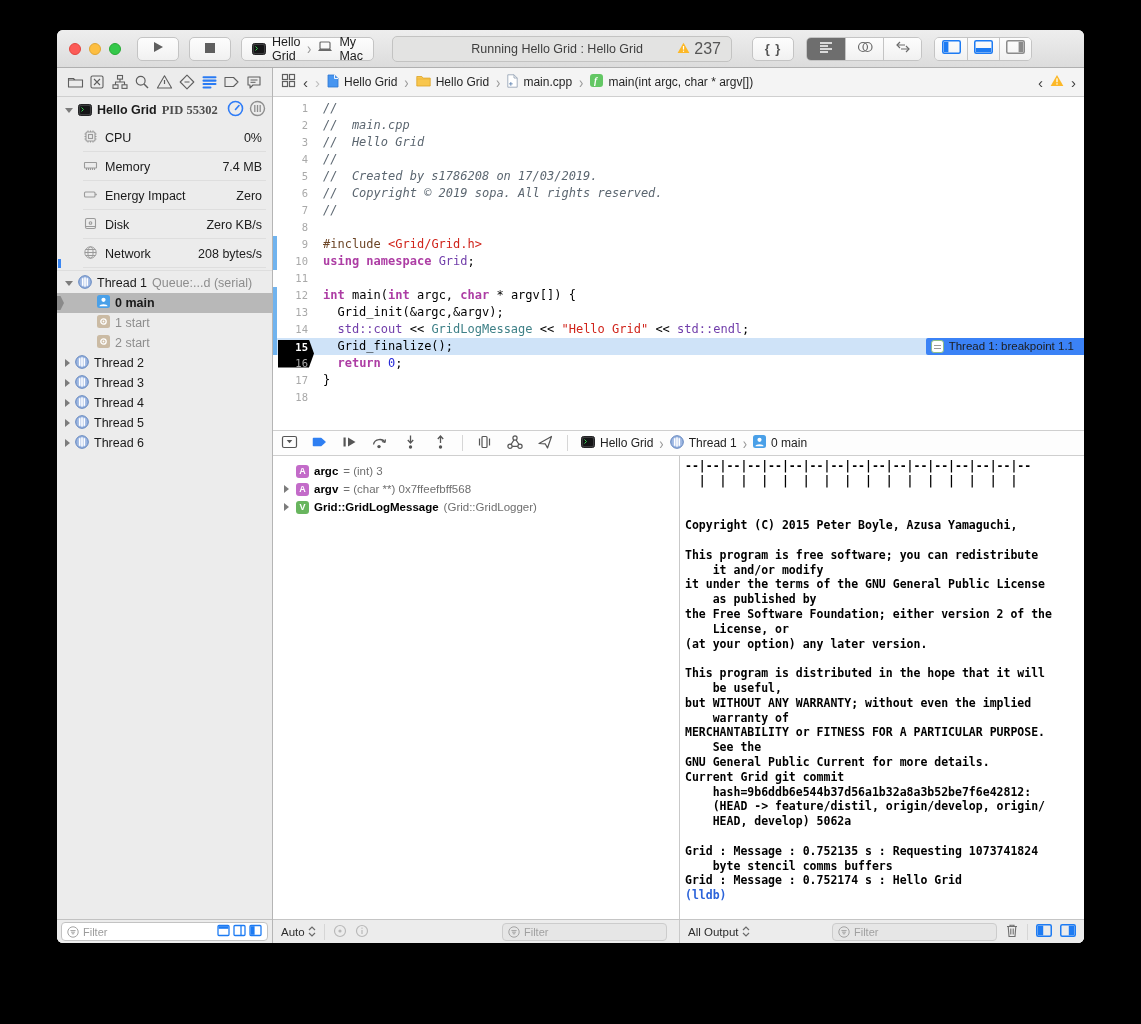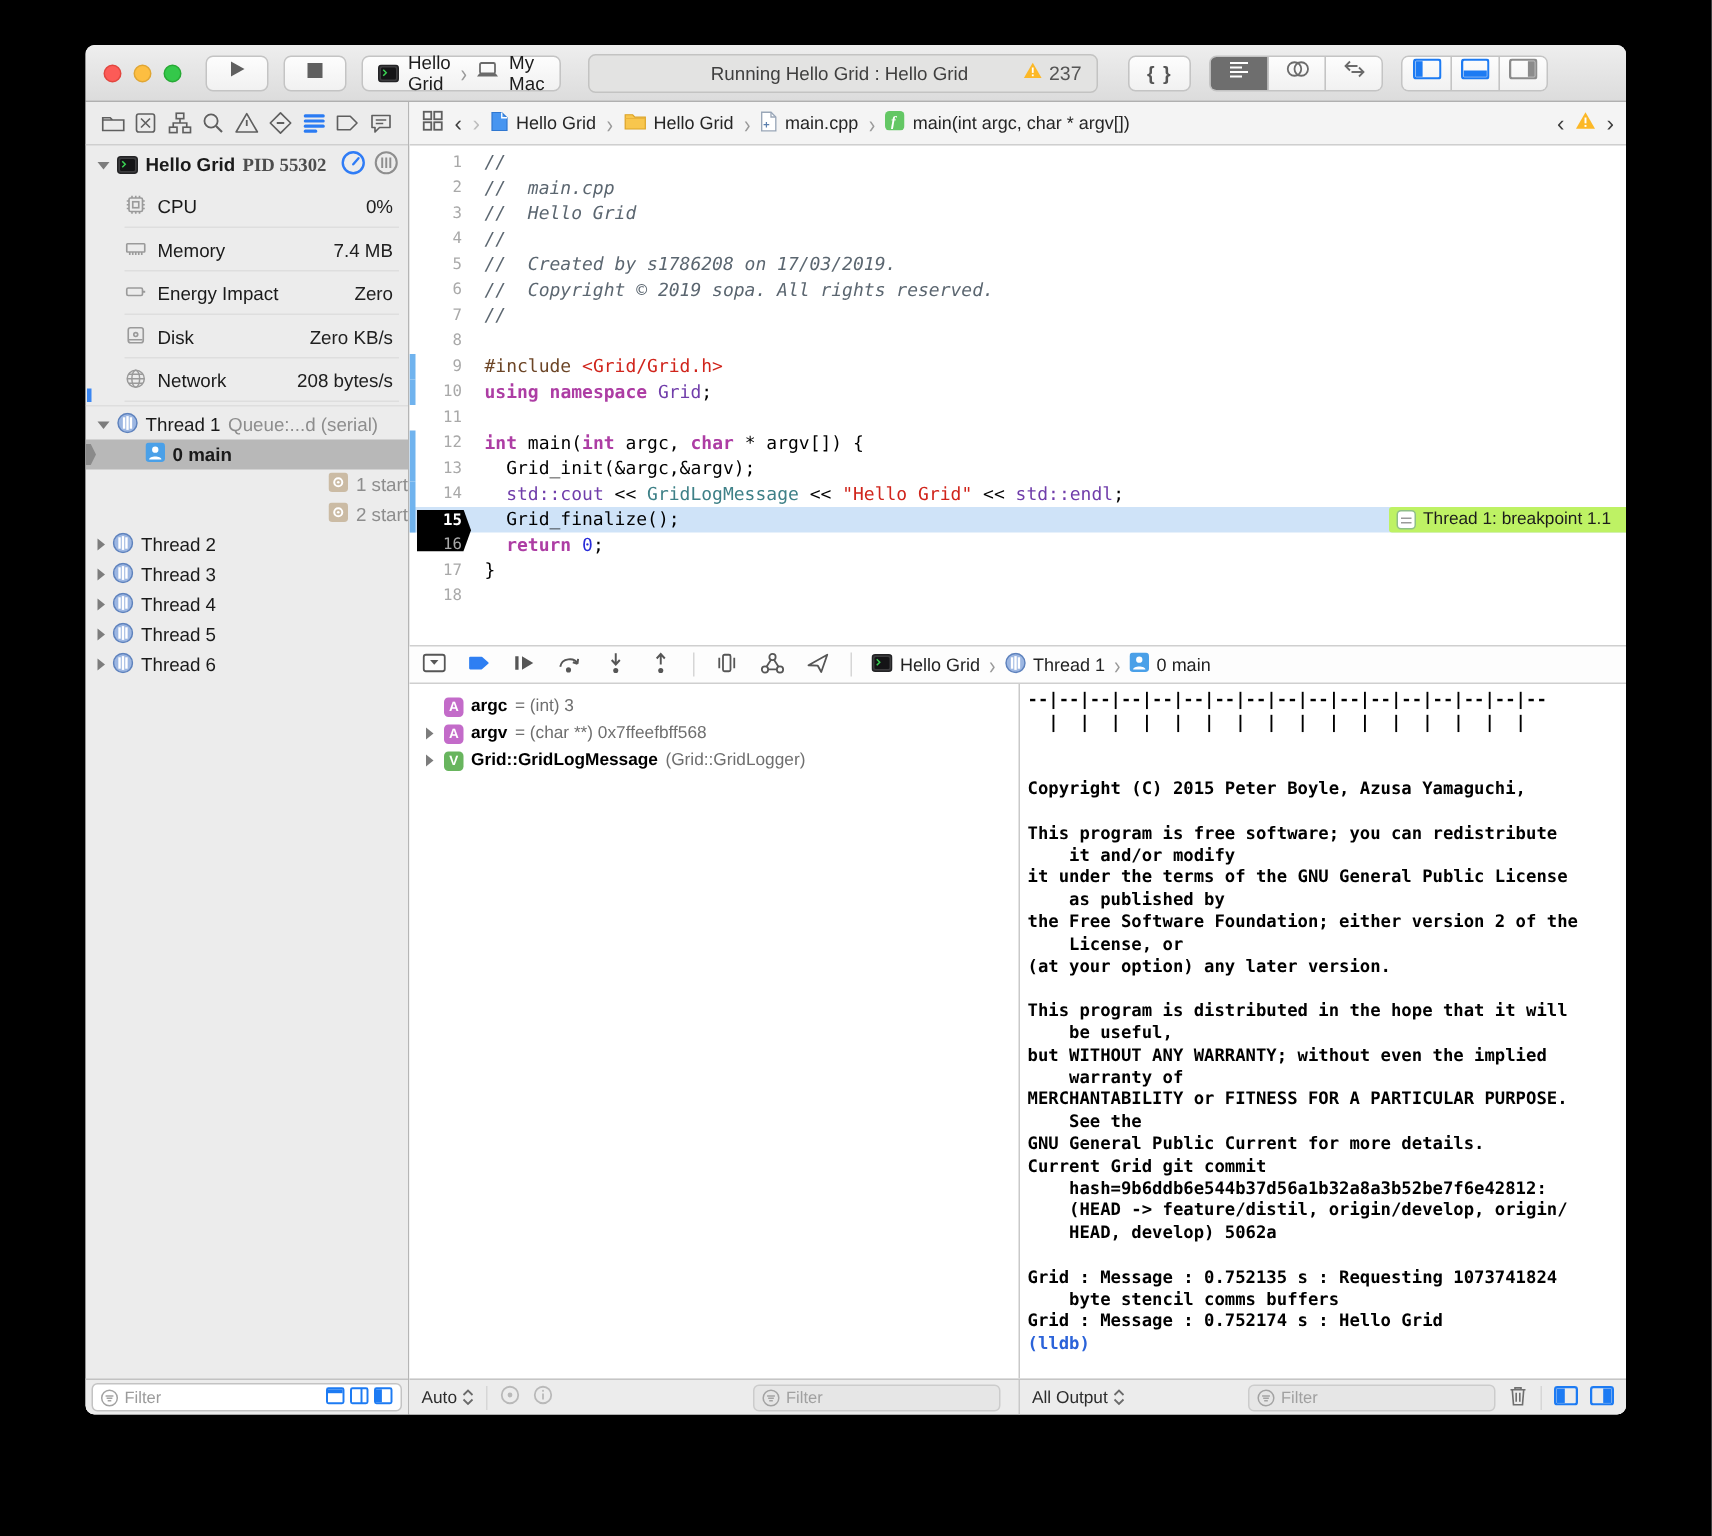--- a/index.html
+++ b/index.html
@@ -20,21 +20,21 @@
   .tb-btn { height:24px; min-width:42px; display:flex; align-items:center; justify-content:center;
     background:linear-gradient(#fdfdfd,#f1f1f1); border:1px solid #c4c4c4; border-radius:5px; padding:0 10px; }
   .scheme { height:24px; display:flex; align-items:center; gap:6px;
     background:linear-gradient(#fdfdfd,#f1f1f1); border:1px solid #c4c4c4; border-radius:5px;
     padding:0 10px; font-size:12.5px; color:#1c1c1c; }
   .crumb-sep { color:#9a9a9a; font-size:13px; transform:scaleY(1.3); }
   .activity { height:26px; flex:0 0 340px; margin-left:8px; background:#e3e3e2; border:1px solid #c3c3c2;
     border-radius:5px; display:flex; align-items:center; font-size:12.5px; color:#3f3f3f; position:relative; }
   .activity .stat { flex:1; text-align:center; padding-left:54px; white-space:nowrap; overflow:hidden; }
   .warn-chip { display:flex; align-items:center; gap:4px; padding:0 10px; height:100%;
-    font-size:13px; color:#555; }
+    font-size:16px; color:#555; }
   .tb-spacer { flex:1; }
   .tb-right { display:flex; align-items:center; gap:12px; margin-right:40px; }
   .lib-btn { font-size:13px; color:#555; letter-spacing:1px; font-weight:600; }
   .segmented { display:flex; border:1px solid #c4c4c4; border-radius:5px; overflow:hidden; height:24px; }
   .seg { width:38px; display:flex; align-items:center; justify-content:center; background:linear-gradient(#fdfdfd,#f1f1f1); }
   .seg + .seg { border-left:1px solid #c4c4c4; }
   .seg.sel { background:#6e6e6e; }
   .panels { display:flex; border:1px solid #c4c4c4; border-radius:5px; overflow:hidden; height:24px; }
   .panel-btn { width:32px; display:flex; align-items:center; justify-content:center; background:linear-gradient(#fdfdfd,#f1f1f1); }
   .panel-btn + .panel-btn { border-left:1px solid #c4c4c4; }
@@ -57,21 +57,21 @@
     border-top:5px solid #7c7c7c; border-bottom:none; }
   .gauge-row { display:flex; align-items:center; gap:7px; height:29px; padding:0 10px 0 26px; position:relative; }
   .gauge-row:after { content:""; position:absolute; left:26px; right:6px; bottom:0; border-bottom:1px solid #dedede; }
   .gauge-row .glabel { flex:1; }
   .gauge-row .gvalue { color:#202020; }
   .spark { position:absolute; left:1px; bottom:0; width:3px; height:9px; background:#3a86f2; }
   .thread-sep { border-top:1px solid #dedede; margin:2px 0 2px 0; }
   .trow { display:flex; align-items:center; gap:5px; height:20px; padding-left:8px; position:relative; }
   .trow .extra { color:#8d8d8d; }
   .trow.frame { padding-left:40px; }
-  .trow.frame.dim { color:#8d8d8d;justify-content:flex-end; }
+  .trow.frame.dim { color:#8d8d8d; }
   .trow.sel { background:#b8b8b8; font-weight:bold; }
   .sel-pointer { position:absolute; left:0; top:3px; width:7px; height:14px; background:#8a8a8a;
     clip-path:polygon(0 0,50% 0,100% 50%,50% 100%,0 100%); }
   .sidebar-filter { height:24px; flex:0 0 24px; border-top:1px solid #c2c2c2; display:flex;
     align-items:center; padding:2px 4px; gap:4px; background:#ececec; }
   .filter-field { flex:1; height:19px; background:#fff; border:1px solid #c3c3c3; border-radius:4px;
     display:flex; align-items:center; gap:4px; padding:0 5px; font-size:11px; color:#9b9b9b; }
   .mini-toggles { display:flex; gap:3px; }
 
   
@@ -94,21 +94,21 @@
   .bp-badge { position:absolute; right:3px; top:1.5px; width:36px; height:28px; background:#000000;
     clip-path:polygon(0 0,86% 0,100% 50%,86% 100%,0 100%); color:#fff; font-size:10.5px; font-weight:bold;
     line-height:14px; text-align:right; padding-right:6px; }
   .cm { color:#5b6670; font-style:italic; }
   .kw { color:#ad3da4; font-weight:bold; }
   .pp { color:#6c4526; }
   .str { color:#d0241b; }
   .ty { color:#703daa; }
   .tyo { color:#3e8087; }
   .num { color:#272ad8; }
-  .annot { position:absolute; right:0; top:0; height:17px; background:#bef264; display:flex;
+  .annot { position:absolute; right:0; top:0; height:17px; background:#3b82f6; display:flex;
     align-items:center; gap:5px; padding:0 10px 0 5px; font-family:"Liberation Sans",sans-serif;
     font-size:11.5px; color:#1c1c1c; border-radius:2px 0 0 2px; }
   .annot-ic { width:13px; height:13px; background:#fff; border:1px solid #8fbf88; border-radius:3px;
     display:flex; flex-direction:column; justify-content:center; gap:2px; padding:0 2px; }
   .annot-ic i { display:block; height:1px; background:#9a9a9a; }
 
   .debugbar { height:26px; flex:0 0 26px; background:#fdfdfd; border-top:1px solid #cfcfcf;
     border-bottom:1px solid #cfcfcf; display:flex; align-items:center; padding:0 8px; gap:13px;
     font-size:12px; color:#222; }
   .dbg-sep { width:1px; height:16px; background:#d6d6d6; }

